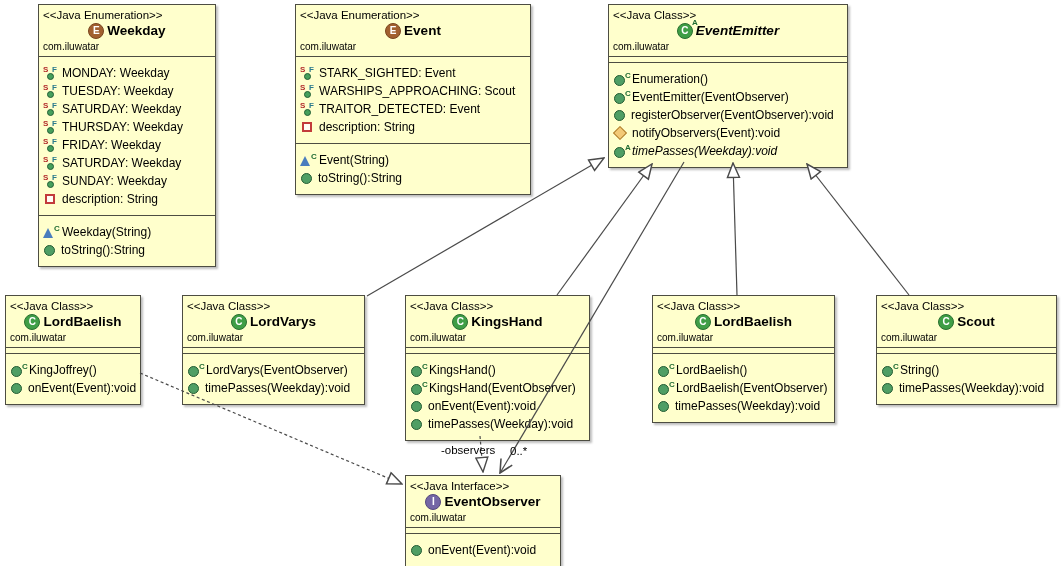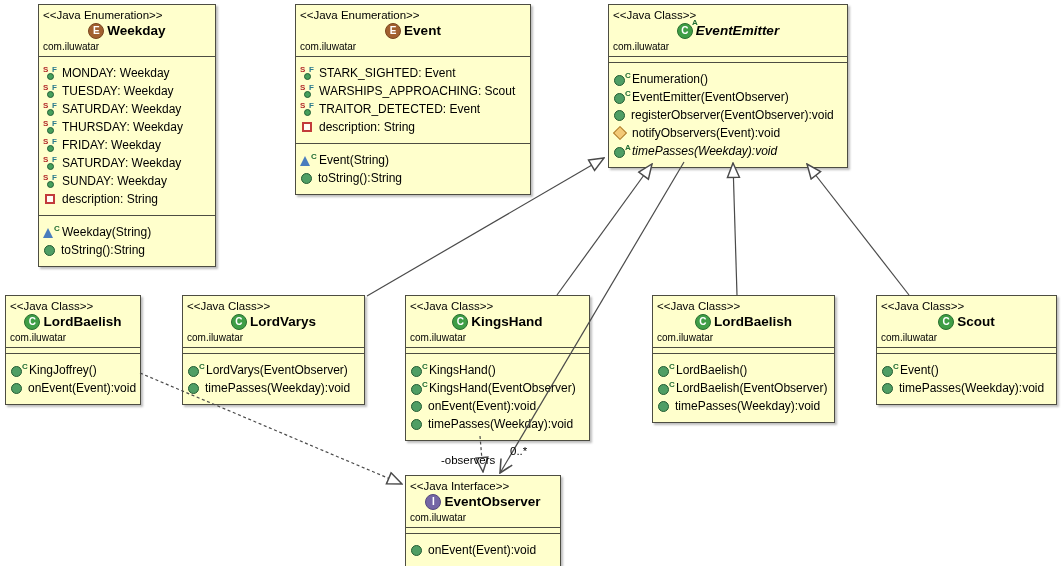--- a/index.html
+++ b/index.html
@@ -71,21 +71,21 @@
   
   #box-weekday      {left:38px;  top:4px;   width:178px;}
   #box-event        {left:295px; top:4px;   width:236px;}
   #box-eventemitter {left:608px; top:4px;   width:240px;}
   #box-kingjoffrey  {left:5px;   top:295px; width:136px;}
   #box-lordvarys    {left:182px; top:295px; width:183px;}
   #box-kingshand    {left:405px; top:295px; width:185px;}
   #box-lordbaelish  {left:652px; top:295px; width:183px;}
   #box-scout        {left:876px; top:295px; width:181px;}
   #box-eventobserver{left:405px; top:475px; width:156px;}
-  #lbl-observers{left:441px;top:454px;text-align:center;}
+  #lbl-observers{left:441px;top:444px;text-align:center;}
   #lbl-mult{left:510px;top:445px;}
 </style>
 </head>
 <body>
 
 <div class="canvas">
 
   <div class="uml-box" id="box-weekday">
     <div class="uml-title">
       <div class="stereotype">&lt;&lt;Java Enumeration&gt;&gt;</div>
@@ -364,21 +364,21 @@
         <span class="cname">Scout</span>
       </div>
       <div class="cpkg">com.iluwatar</div>
     </div>
     <div class="compartment empty"></div>
     <div class="compartment">
       <div class="member">
           <span class="ic ic-pubctor">
             <span class="dot"></span>
           </span>
-          <span class="mtext">Event()</span>
+          <span class="mtext">String()</span>
         </div>
       <div class="member">
           <span class="ic ic-pub"></span>
           <span class="mtext">timePasses(Weekday):void</span>
         </div>
     </div>
   </div>
 
   <div class="uml-box" id="box-eventobserver">
     <div class="uml-title">

